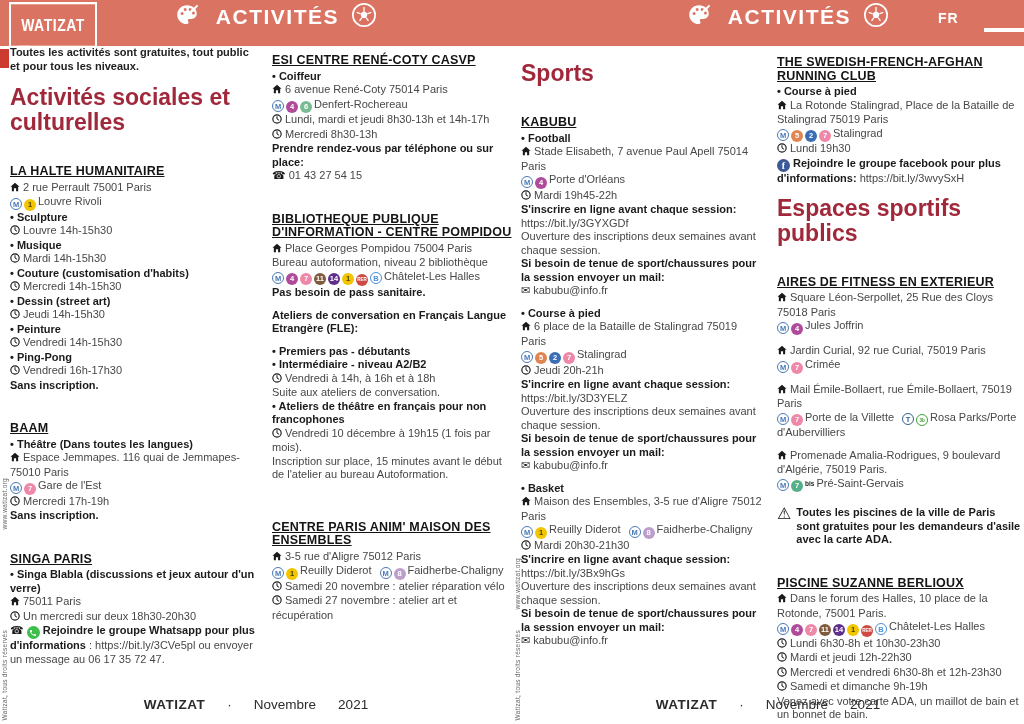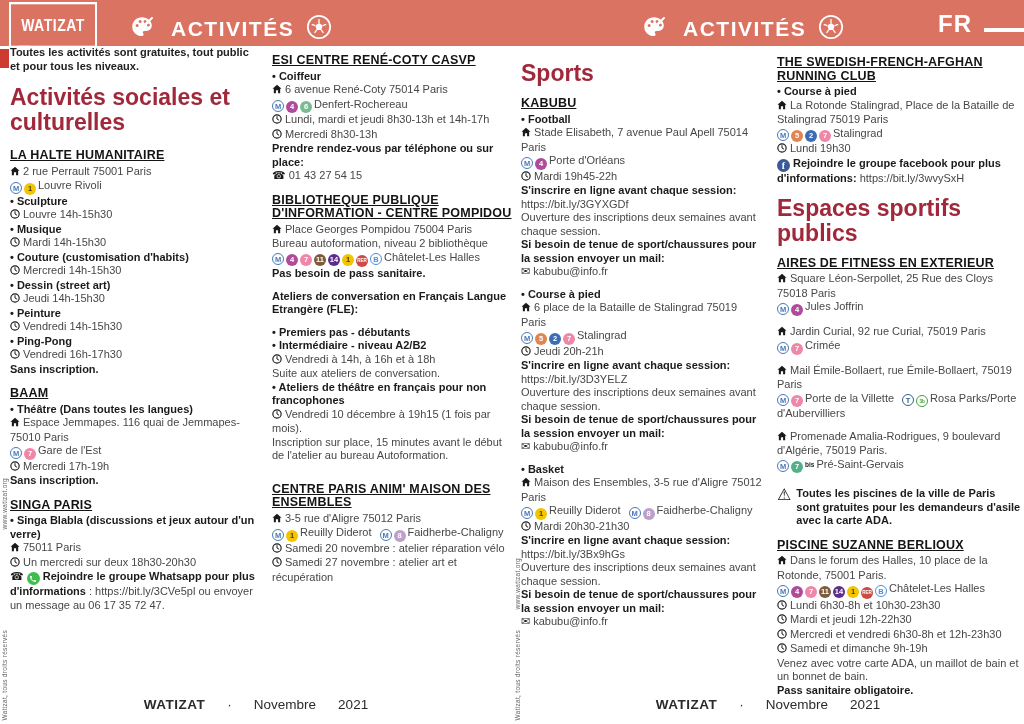--- a/index.html
+++ b/index.html
@@ -5,35 +5,35 @@
   html,body{margin:0;padding:0;background:#fff;}
   .sheet{position:relative;width:1024px;height:724px;background:#fff;overflow:hidden;
          font-family:"Liberation Sans",sans-serif;}
   .band{position:absolute;left:0;top:0;width:1024px;height:46px;background:#DB7362;}
   .bleed{position:absolute;left:0;top:49px;width:9px;height:19px;background:#CC3A30;}
   .logo{position:absolute;left:9px;top:5px;width:84px;height:36px;border:2.5px solid #fff;
         display:flex;align-items:center;justify-content:center;color:#fff;font-weight:bold;
         font-size:14px;letter-spacing:0.5px;transform:scaleY(1.15);}
   .logo::after{content:"";position:absolute;left:8px;bottom:-9px;width:0;height:0;
         border-style:solid;border-width:9px 11px 0 0;border-color:#fff transparent transparent transparent;}
-  .tgroup{position:absolute;top:12px;height:34px;display:flex;align-items:center;gap:12px;justify-content:flex-start;width:252px;}
+  .tgroup{position:absolute;top:0;height:34px;display:flex;align-items:center;gap:12px;justify-content:flex-end;width:252px;}
   .tg-left{left:128px;} .tg-right{left:640px;}
   .band-title{color:#fff;font-weight:bold;font-size:21px;letter-spacing:1.5px;}
-  .fr-tag{position:absolute;left:938px;top:10px;color:#fff;font-weight:bold;font-size:24px;letter-spacing:1px;}
+  .fr-tag{position:absolute;left:938px;top:10px;color:#fff;font-weight:bold;font-size:14px;letter-spacing:1px;}
   .fr-dash{position:absolute;left:984px;top:28px;width:40px;height:4px;background:#fff;}
   .col{position:absolute;font-size:11px;line-height:13.5px;color:#474747;}
   .col1{left:10px;top:46px;width:246px;}
   .col2{left:272px;top:54px;width:245px;}
   .col3{left:521px;top:57px;width:244px;}
   .col4{left:777px;top:56px;width:244px;}
   .intro{font-weight:bold;color:#222;margin-bottom:12px;}
   .h1{font-weight:bold;font-size:23px;line-height:25px;color:#A0283A;margin:10px 0 10px 0;}
   .col1 .h1{margin:2px 0 14px 0;}
   .col3 .h1{margin:4px 0 6px 0;}
-  .block{margin-top:11px;}
+  .block{margin-top:30px;}
   .block.first{margin-top:0;}
   .btitle{font-weight:bold;font-size:12.5px;color:#141414;text-decoration:underline;
           margin-bottom:2px;letter-spacing:0.2px;}
   .line{margin:0;}
   .b{font-weight:bold;color:#1b1b1b;}
   .ic{display:inline-block;margin-right:3px;vertical-align:-1px;}
   .ch{font-size:11px;color:#1a1a1a;margin-right:3px;}
   .badge{display:inline-block;box-sizing:border-box;width:12px;height:12px;border-radius:50%;
          font-size:7.5px;font-weight:bold;line-height:12px;text-align:center;vertical-align:-1.5px;
          margin-right:2px;}

